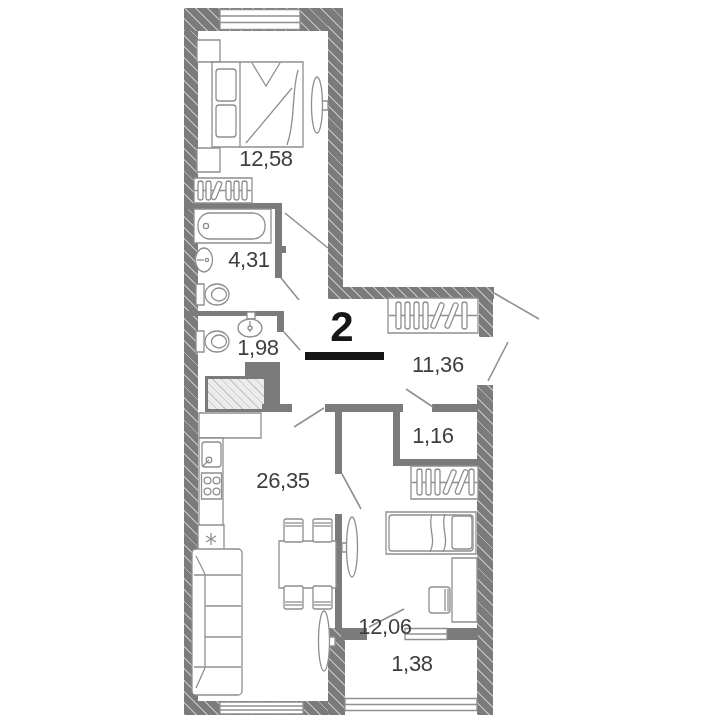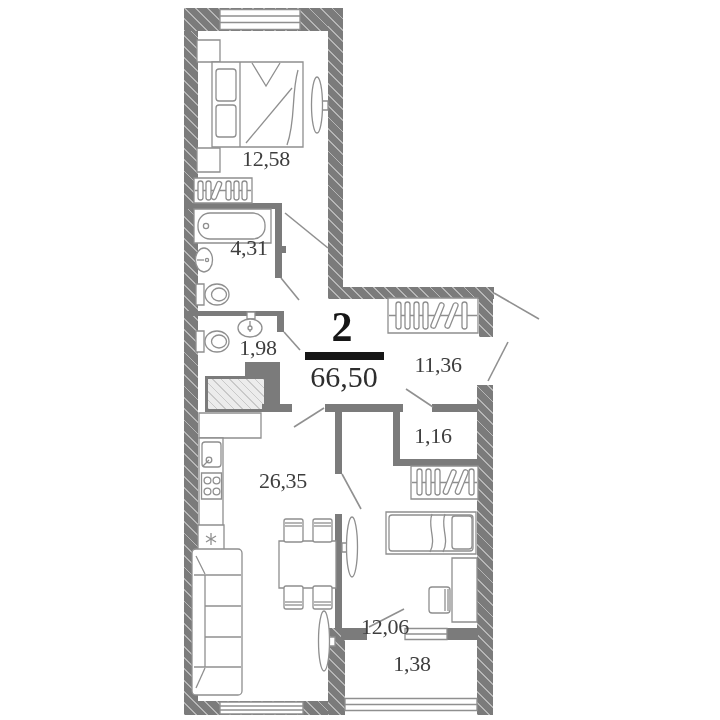--- a/index.html
+++ b/index.html
@@ -1,17 +1,17 @@
 <!DOCTYPE html>
 <html><head>
 <meta charset="utf-8">
 <style>
   html,body{margin:0;padding:0;background:#fff;}
   .plan{position:relative;width:720px;height:720px;background:#fff;overflow:hidden;
-        font-family:Liberation Serif, serif;}
+        font-family:Liberation Sans, sans-serif;}
   .wall{position:absolute;background:#7b7b7b;}
   .ext{background-color:#7b7b7b;
        background-image:repeating-linear-gradient(45deg, rgba(255,255,255,.45) 0px, rgba(255,255,255,.45) 1.3px, transparent 1.3px, transparent 8px);}
   .shaft{position:absolute;left:205px;top:376px;width:62px;height:36px;box-sizing:border-box;
          border:3px solid #7b7b7b;background-color:#ececec;
          background-image:repeating-linear-gradient(45deg,#c9c9c9 0 1px,transparent 1px 6px);}
   .furniture{position:absolute;left:0;top:0;pointer-events:none;}
   .furniture *{vector-effect:non-scaling-stroke;}
   .lbl{position:absolute;transform:translate(-50%,-50%);color:#3e3e3e;font-size:22px;
        letter-spacing:-0.3px;white-space:nowrap;}
@@ -232,25 +232,24 @@
       <line x1="445" y1="589" x2="445" y2="611"></line>
         <line x1="448" y1="589" x2="448" y2="611"></line>
     </g>
     <g>
       <rect x="342" y="543" width="7" height="9"></rect>
       <ellipse cx="352" cy="547" rx="5.5" ry="30"></ellipse>
     </g>
   </svg>
 
   <div class="lbl" style="left:266px;top:159px;">12,58</div>
-  <div class="lbl" style="left:249px;top:248px;">4,31</div>
+  <div class="lbl" style="left:249px;top:260px;">4,31</div>
   <div class="lbl" style="left:258px;top:348px;">1,98</div>
   <div class="lbl" style="left:438px;top:365px;">11,36</div>
   <div class="lbl" style="left:433px;top:436px;">1,16</div>
   <div class="lbl" style="left:283px;top:481px;">26,35</div>
   <div class="lbl" style="left:385px;top:591px;margin-top:36px;">12,06</div>
   <div class="lbl" style="left:412px;top:664px;">1,38</div>
 
   <div class="room-count" style="left:342px;top:327px;">2</div>
   <div class="frac-bar"></div>
-  <div class="total" style="left:344px;top:377px;">66,50</div>
 
 </div>
 
 </body></html>

